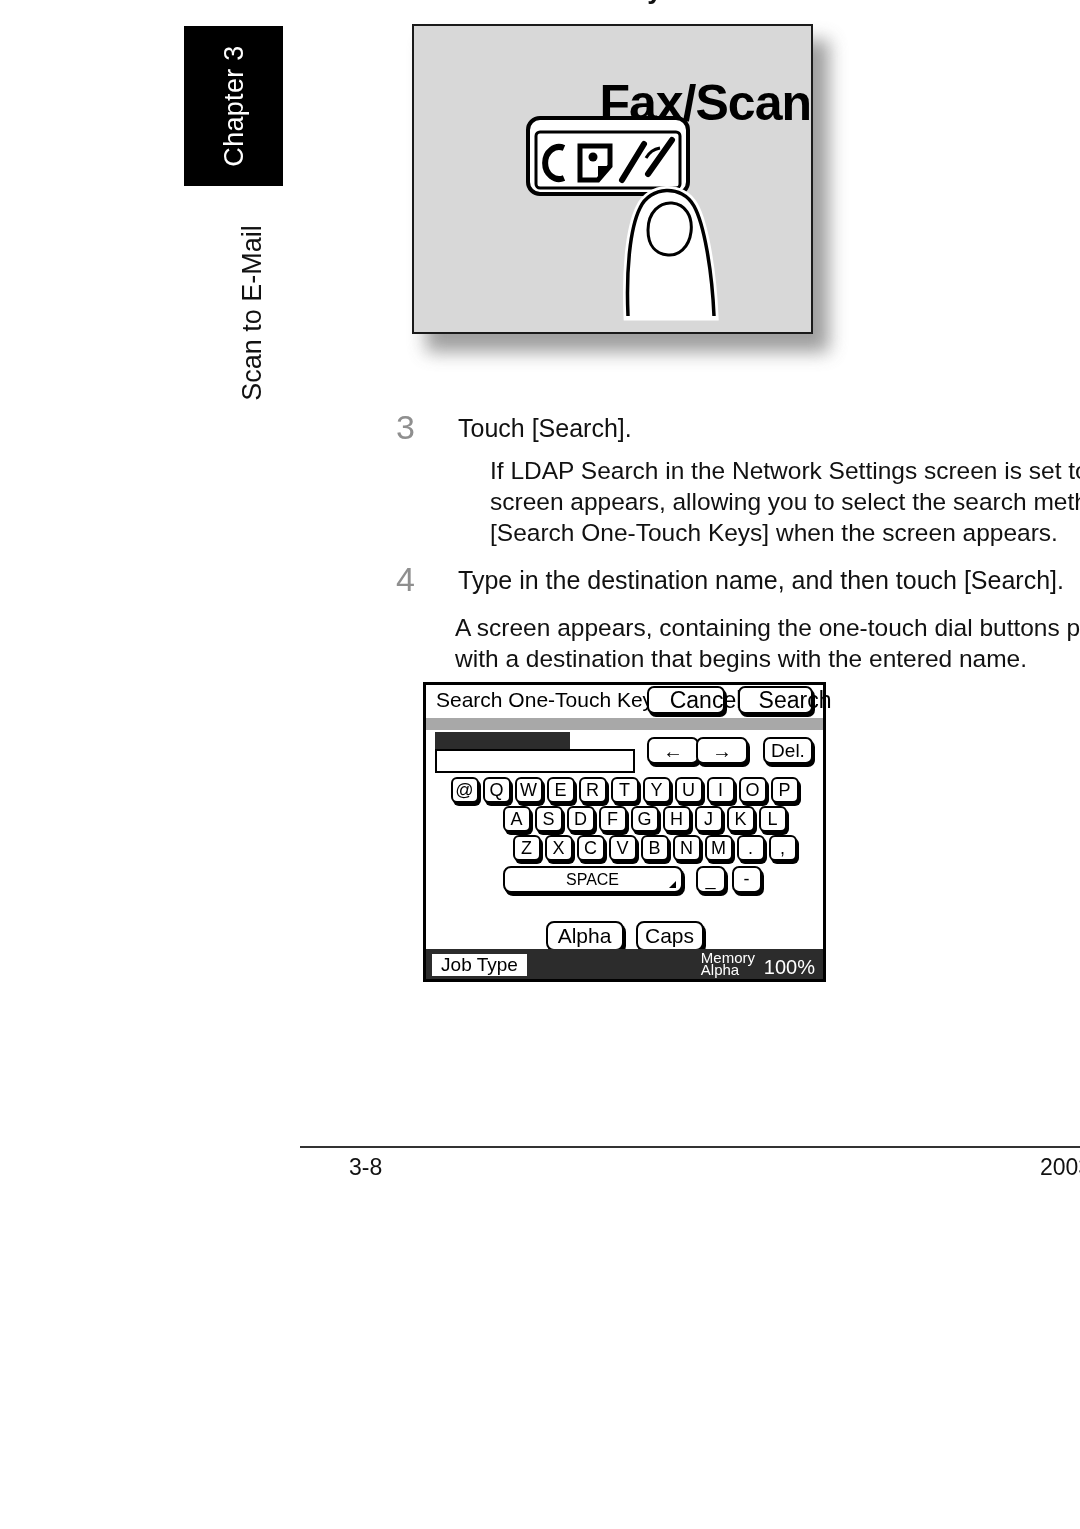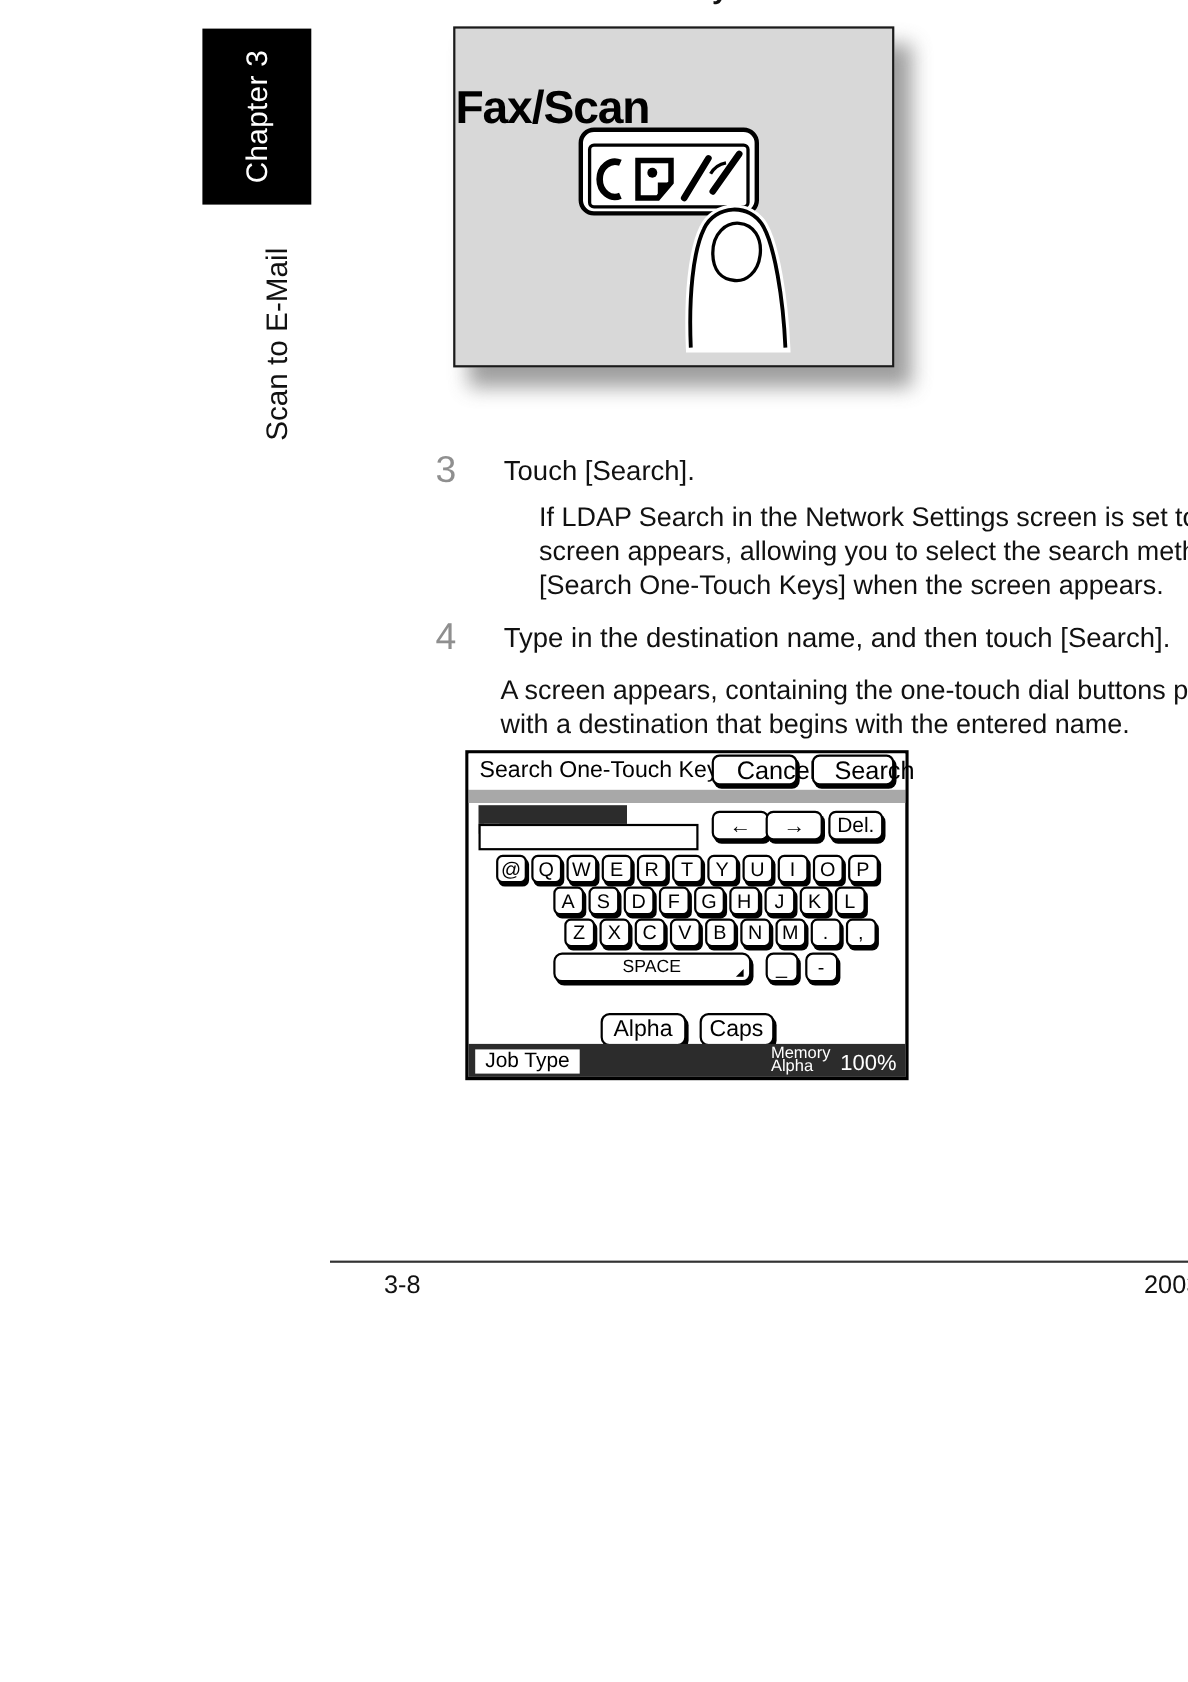--- a/index.html
+++ b/index.html
@@ -93,22 +93,22 @@
     background: #d8d8d8;
     border: 2px solid #1a1a1a;
     box-sizing: border-box;
     overflow: hidden;
   }
   .illus-title {
     position: absolute;
     left: 0;
     top: 48px;
     width: 100%;
-    text-align: left;
-    font-size: 42px;
+    text-align: right;
+    font-size: 50px;
     font-weight: bold;
     letter-spacing: -1px;
     color: #000;
   }
   .illus-art {
     position: absolute;
     left: 108px;
     top: 84px;
     width: 230px;
     height: 216px;
@@ -233,21 +233,21 @@
     background: #fff;
     box-sizing: border-box;
     display: flex;
     align-items: center;
     justify-content: center;
     box-shadow: 2px 3px 0 #000;
     font-size: 19px;
   }
   .nav-left  { left: 221px; top: 52px; width: 52px; height: 27px; }
   .nav-right { left: 270px; top: 52px; width: 52px; height: 27px; }
-  .nav-del   { left: 327px; top: 52px; width: 50px; height: 27px; }
+  .nav-del   { left: 337px; top: 52px; width: 50px; height: 27px; }
   .arrow-glyph { font-size: 20px; line-height: 1; }
 
   
   .kb {
     position: absolute;
     left: 0;
     top: 92px;
     width: 100%;
   }
   .kb-row {

